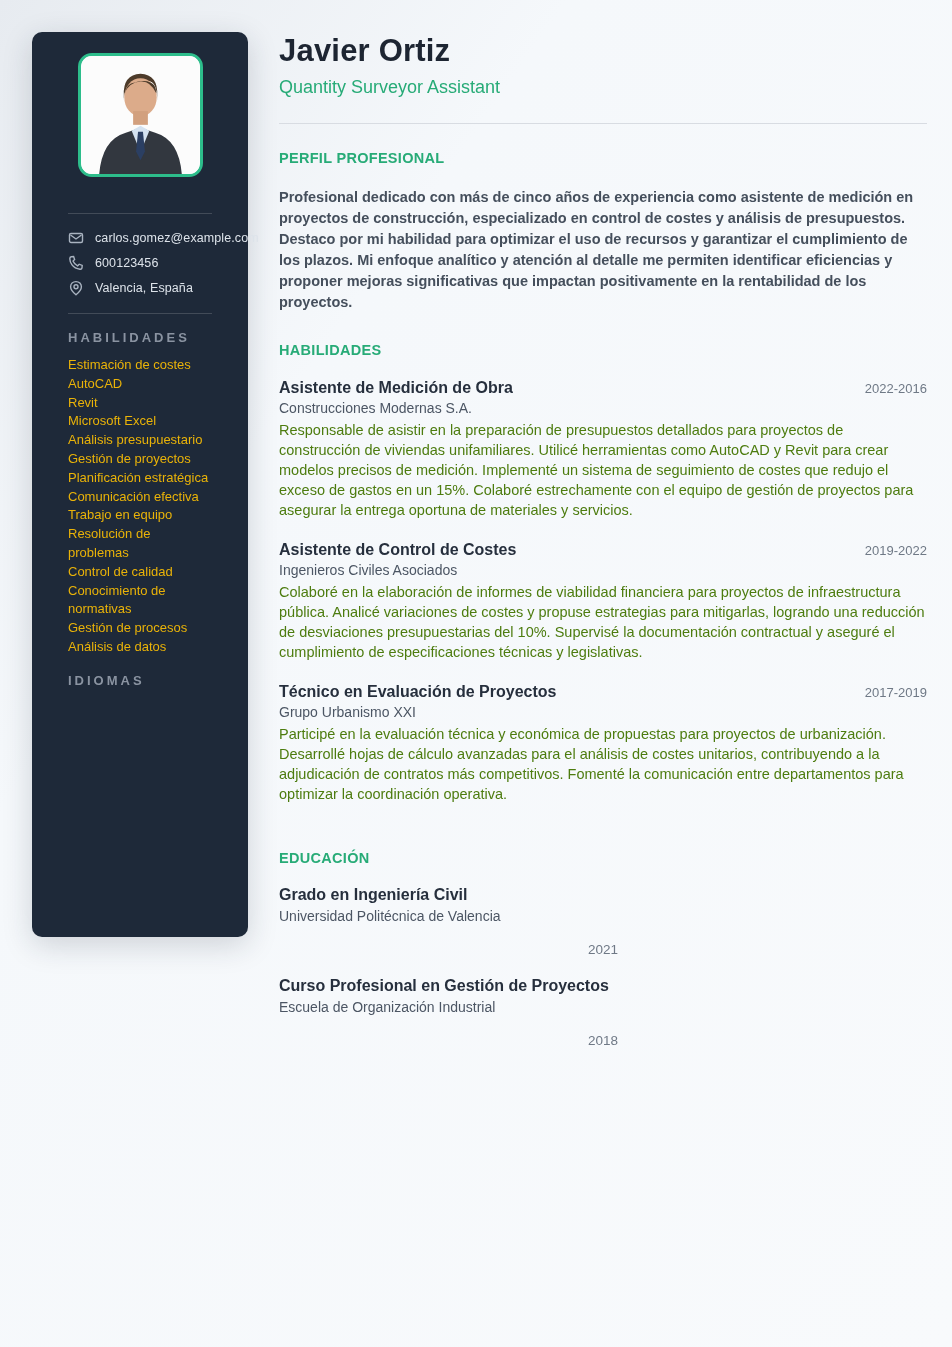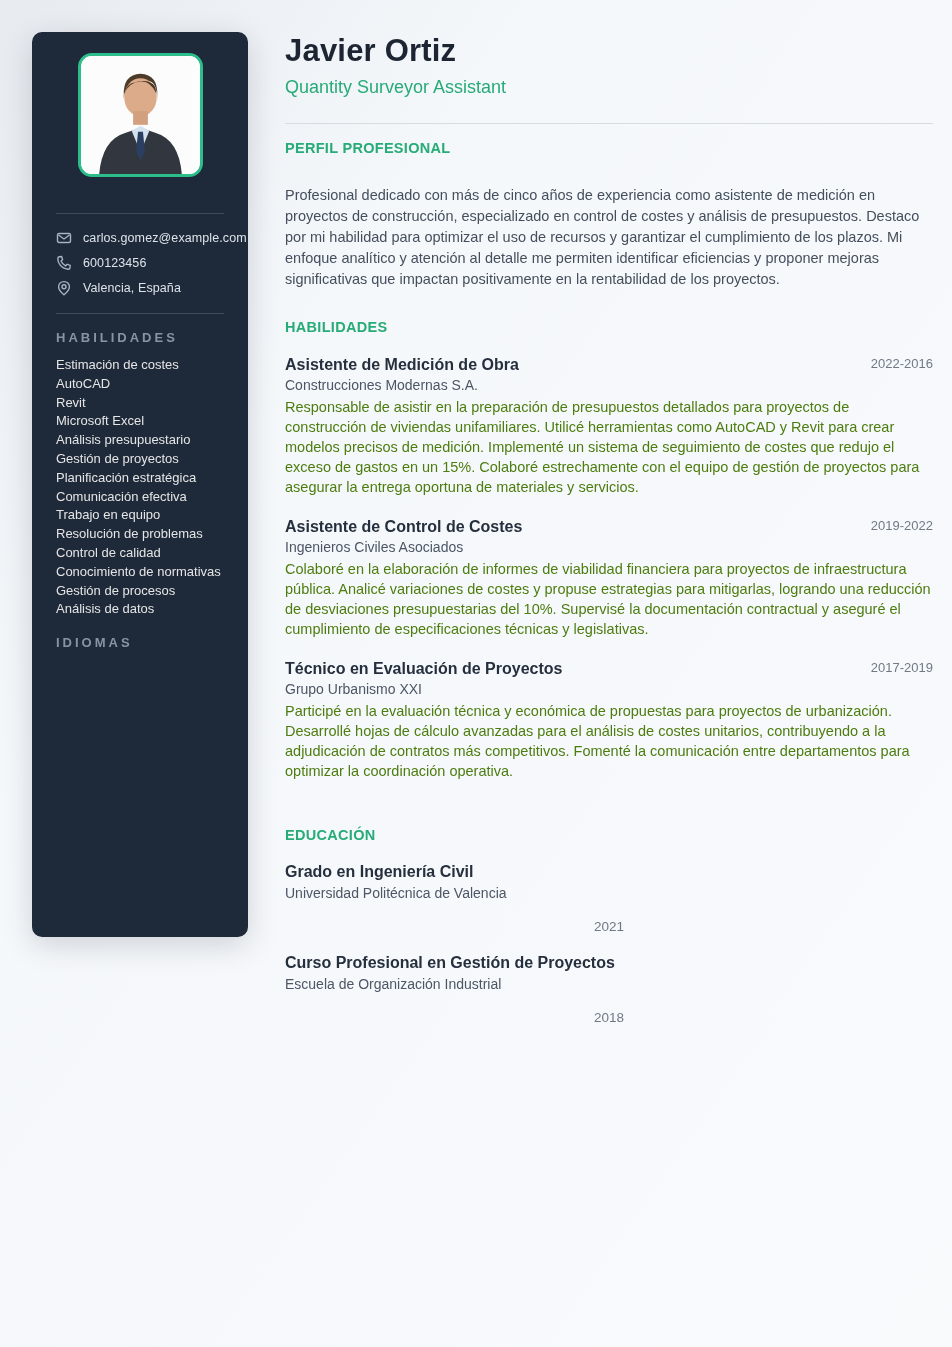--- a/index.html
+++ b/index.html
@@ -12,21 +12,21 @@
     position: relative;
   }
 
   
   .sidebar {
     position: absolute;
     left: 32px; top: 32px;
     width: 216px; height: 905px;
     background: #1e2939;
     border-radius: 10px;
-    padding: 21px 24px;
+    padding: 21px 36px;
     box-shadow: 0 8px 30px rgba(30, 41, 57, 0.18);
   }
   .photo-frame {
     width: 125px; height: 124px;
     margin: 0 auto;
     border: 3px solid #2dbd8b;
     border-radius: 14px;
     overflow: hidden;
     background: #ffffff;
   }
@@ -58,27 +58,27 @@
     margin-top: 16px;
     font-size: 13px;
     font-weight: bold;
     letter-spacing: 3px;
     color: #8a93a1;
   }
   .side-list { list-style: none; margin-top: 11px; }
   .side-list li {
     font-size: 13px;
     line-height: 18.8px;
-    color: #e5e5e5;
+    color: #eab308;
   }
 
   
   .main {
     position: absolute;
-    left: 285px; top: 0;
+    left: 279px; top: 0;
     width: 648px;
     padding-top: 33px;
   }
   .name {
     font-size: 31px;
     font-weight: 600;
     color: #1d2532;
     letter-spacing: 0.2px;
   }
   .job-headline {
@@ -90,33 +90,34 @@
     border: none;
     border-top: 1px solid #d8dce2;
     margin: 25px 0 0 0;
   }
   .section-heading {
     font-size: 14.5px;
     font-weight: bold;
     color: #27ab77;
     letter-spacing: 0.3px;
   }
-  .profile-heading { margin-top: 16px; }
+  .profile-heading { margin-top: 26px; }
   .profile-text {
-    margin-top: 29px;
+    margin-top: 21px;
     font-size: 14.5px;
     line-height: 21px;
     color: #454f5c;
+    font-weight: bold;
   }
   .experience-heading { margin-top: 29px; }
   .entry { margin-top: 21px; }
   .entry-head {
     display: flex;
     justify-content: space-between;
-    align-items: flex-start;
+    align-items: center;
   }
   .entry-title {
     font-size: 16px;
     font-weight: bold;
     color: #262f3d;
   }
   .entry-dates {
     font-size: 13px;
     color: #6f7986;
   }

